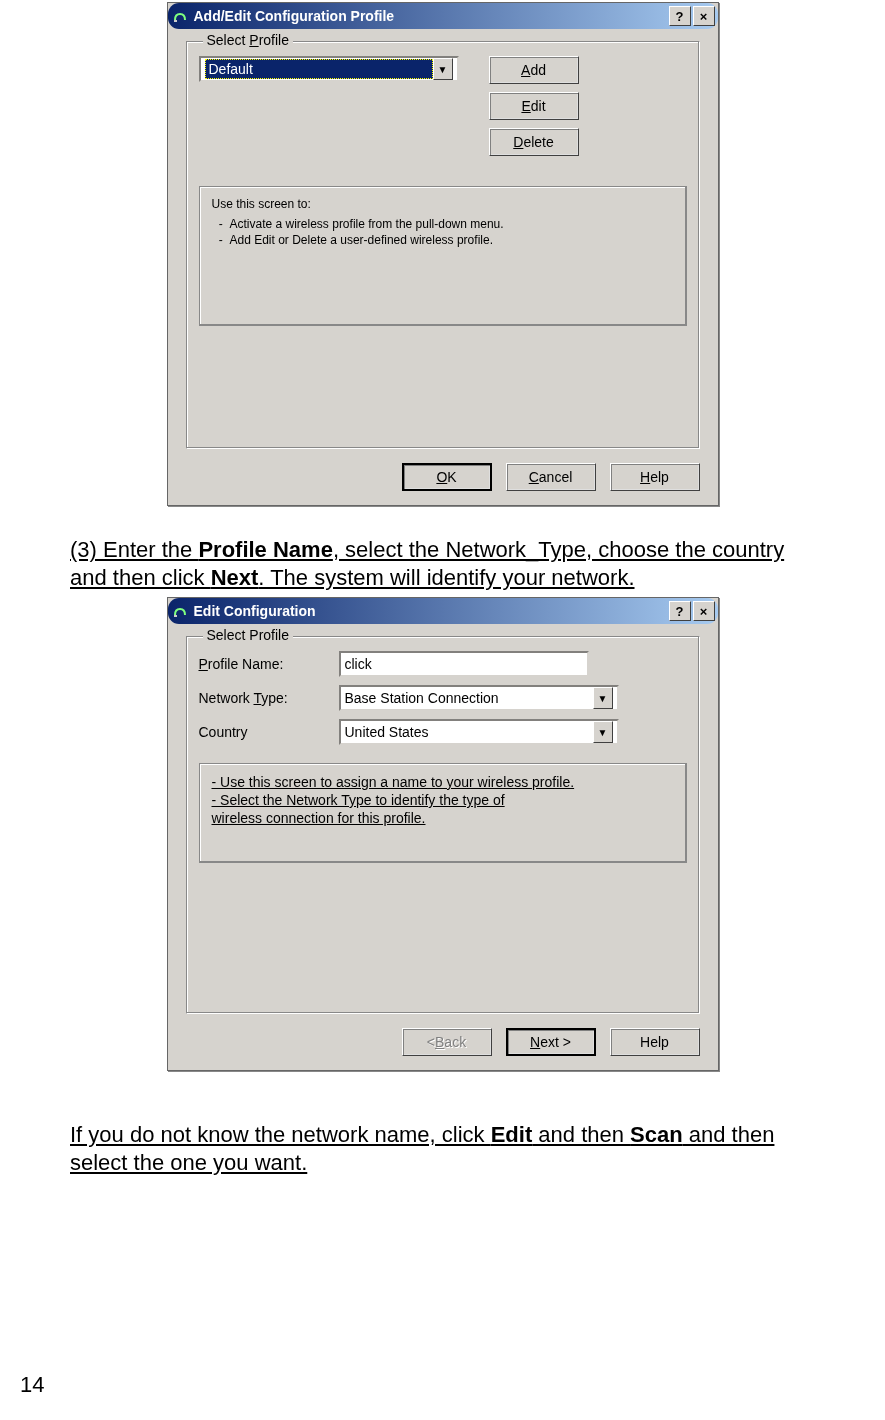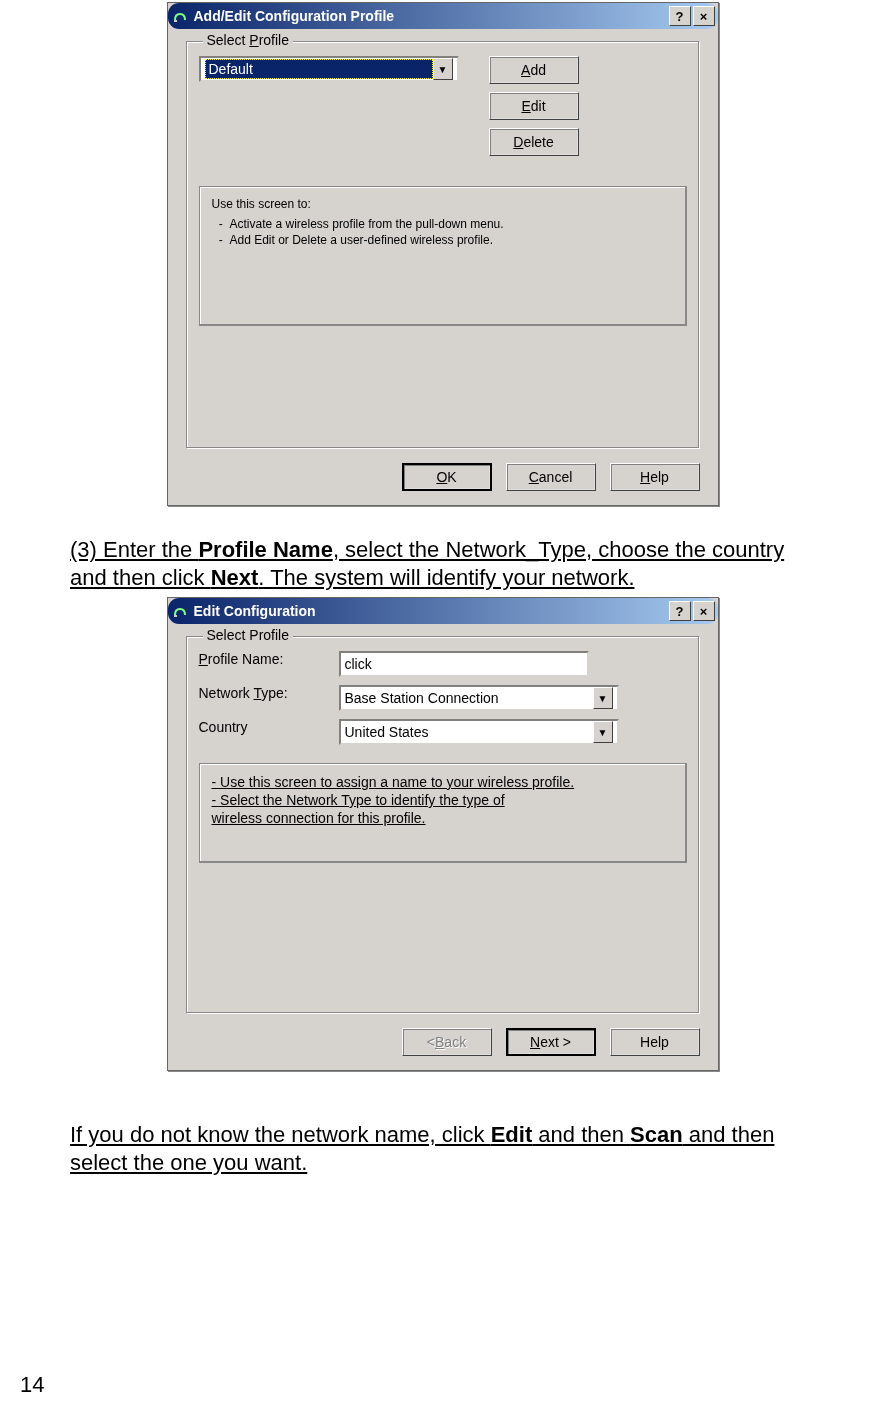--- a/index.html
+++ b/index.html
@@ -85,20 +85,21 @@
     position: absolute;
     top: -10px;
     left: 16px;
     background: #d6d3ce;
     padding: 0 4px;
     font-size: 14px;
   }
   .legend .ul { text-decoration: underline; }
   .row {
     display: flex;
+    align-items: center;
     gap: 10px;
     margin-bottom: 8px;
   }
   .combo, .textfield {
     background: #fff;
     border: 2px inset #d6d3ce;
     height: 26px;
     display: flex;
     align-items: center;
     padding: 0 4px;

